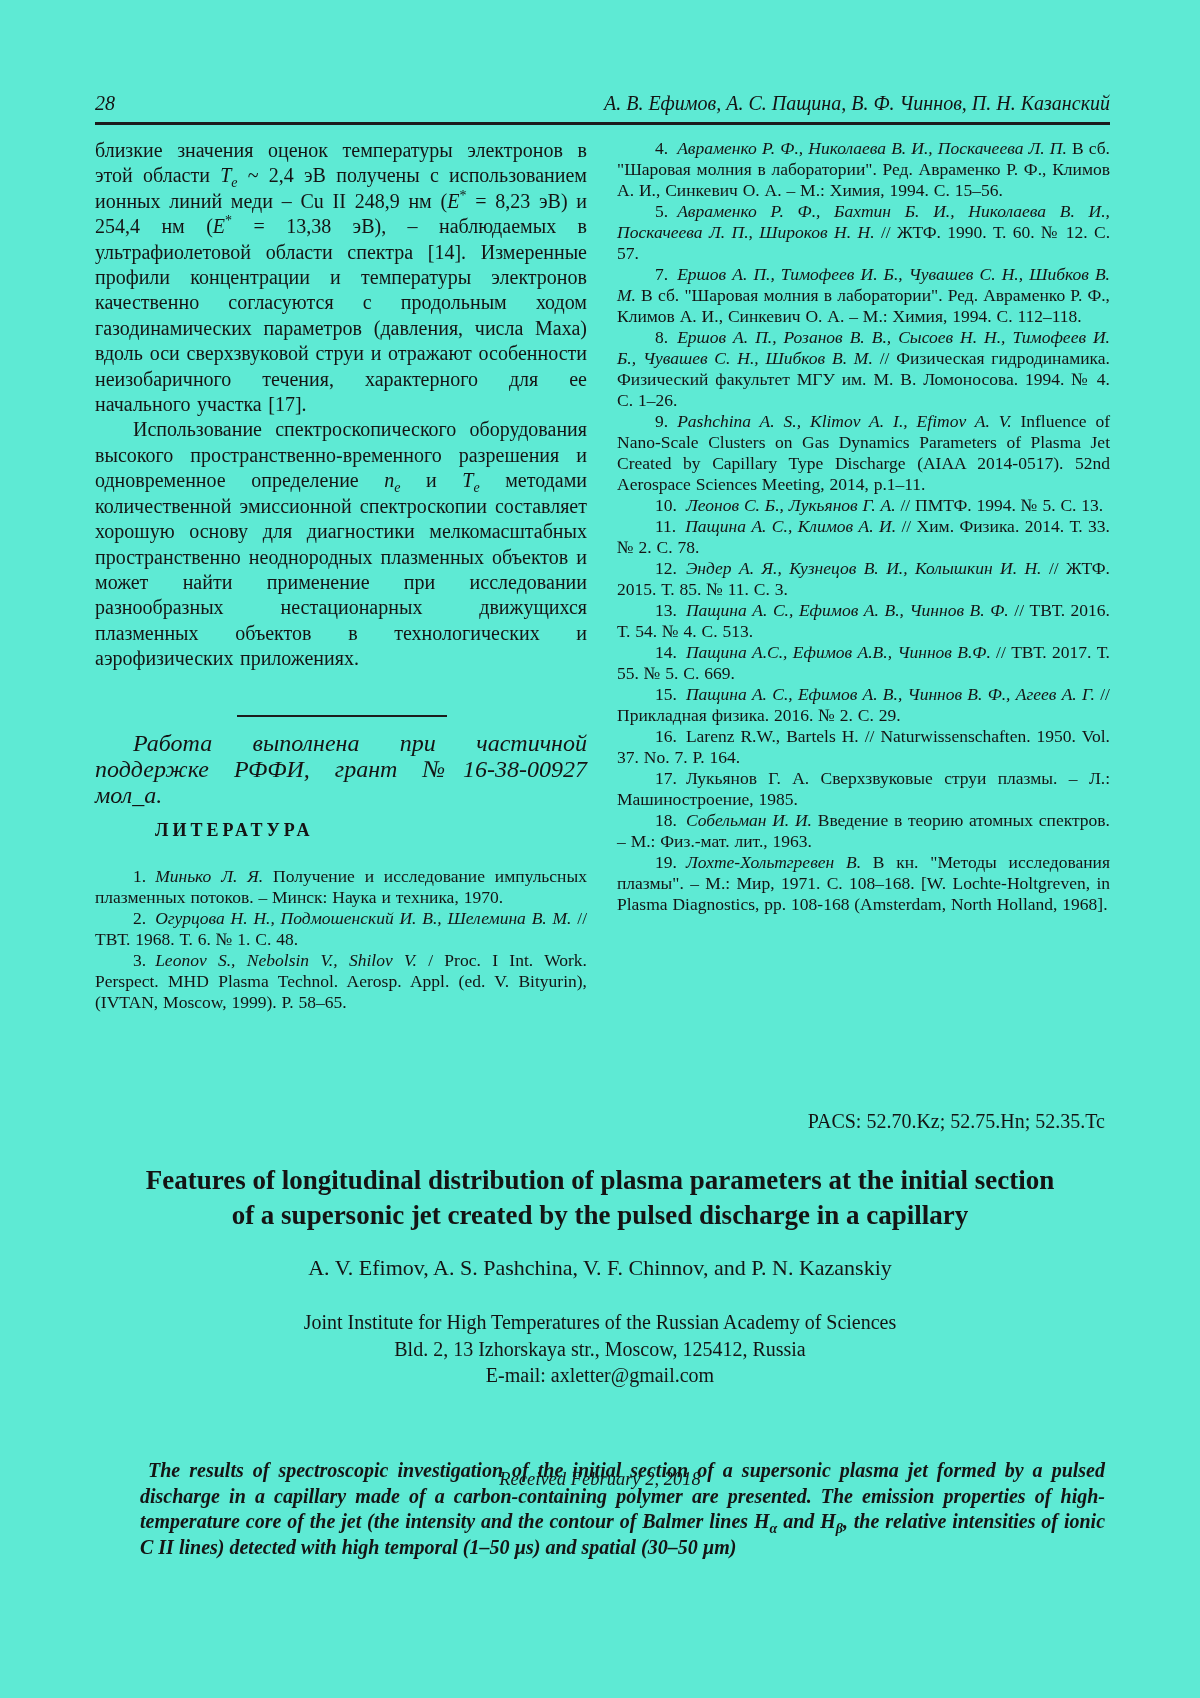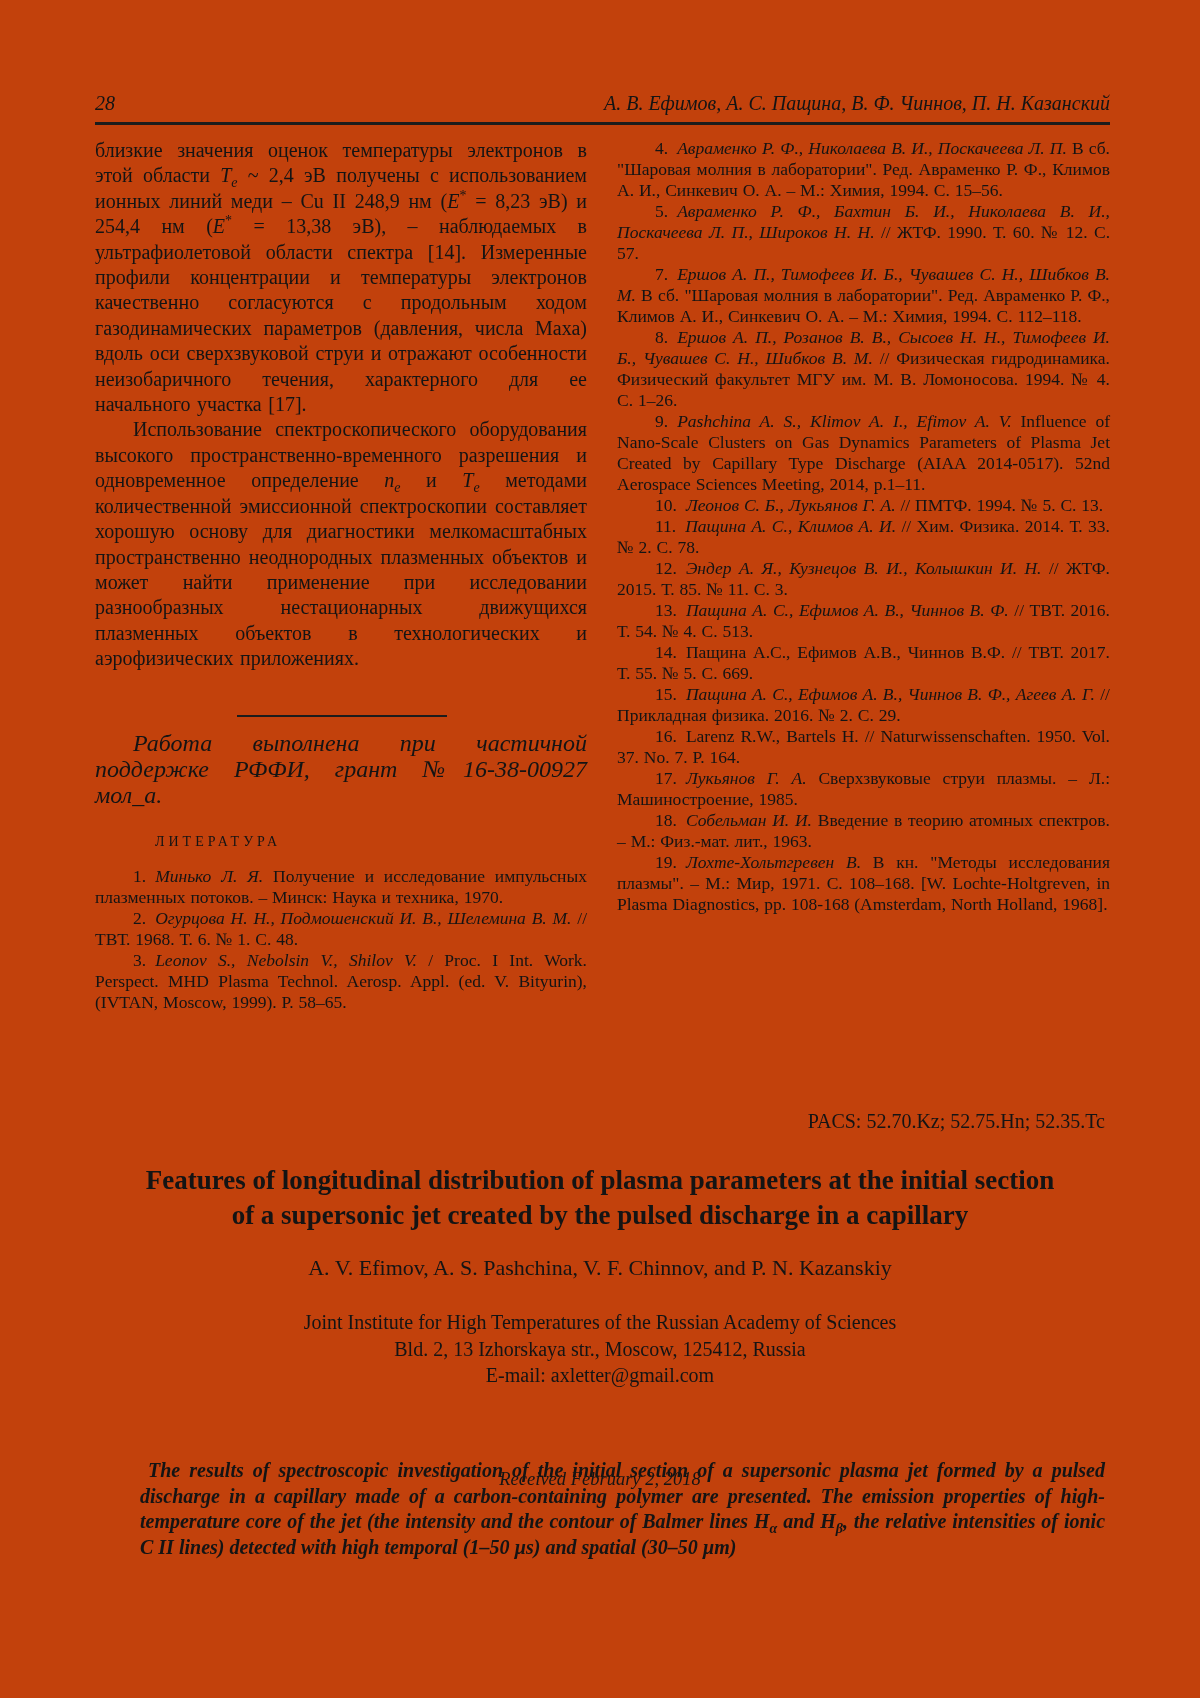--- a/index.html
+++ b/index.html
@@ -1,19 +1,19 @@
 <!DOCTYPE html>
 <html><head>
 <meta charset="utf-8">
 <style>
   html,body{margin:0;padding:0;background:#e8e8e8;}
   .page{
     position:relative;
     width:1200px;height:1698px;
-    background:#c2410c;
+    background:#5eead4;
     margin:0 auto;
     font-family:"Liberation Serif","DejaVu Serif",serif;
     color:#141414;
     overflow:hidden;
   }
   .page-header{
     position:absolute;top:92px;left:95px;width:1015px;
     display:flex;justify-content:space-between;align-items:baseline;
     font-style:italic;font-size:20px;
   }
@@ -32,22 +32,22 @@
   .footnote-sep{
     position:absolute;top:577px;left:142px;width:210px;height:0;
     border-top:2px solid #1c1c1c;
   }
   .acknowledgment{
     position:absolute;top:592px;left:0;width:100%;
     margin:0;font-style:italic;font-size:24px;line-height:26px;
     text-align:justify;text-indent:38px;word-spacing:1px;
   }
   .lit-heading{
-    position:absolute;top:696px;left:60px;
-    margin:0;font-size:14px;font-weight:normal;letter-spacing:4px;
+    position:absolute;top:682px;left:60px;
+    margin:0;font-size:18px;font-weight:bold;letter-spacing:4px;
   }
   .ref-list{margin:0;padding:0;}
   .ref-list-left{position:absolute;top:728px;left:0;width:100%;}
   .ref{
     margin:0;font-size:17.5px;line-height:21px;
     text-align:justify;text-indent:38px;word-spacing:0.5px;
   }
   .ref .ref-num{margin-right:9px;}
   .pacs-line{
     position:absolute;top:1110px;left:95px;width:1010px;
@@ -104,24 +104,24 @@
     <div class="ref-list">
         <p class="ref"><span class="ref-num">4.</span><span style="font-style: italic;">Авраменко Р. Ф., Николаева В. И., Поскачеева Л. П.</span><span> В сб. "Шаровая молния в лаборатории". Ред. Авраменко Р. Ф., Климов А. И., Синкевич О. А. – М.: Химия, 1994. С. 15–56.</span></p>
         <p class="ref"><span class="ref-num">5.</span><span style="font-style: italic;">Авраменко Р. Ф., Бахтин Б. И., Николаева В. И., Поскачеева Л. П., Широков Н. Н.</span><span> // ЖТФ. 1990. Т. 60. № 12. С. 57.</span></p>
         <p class="ref"><span class="ref-num">7.</span><span style="font-style: italic;">Ершов А. П., Тимофеев И. Б., Чувашев С. Н., Шибков В. М.</span><span>  В сб. "Шаровая молния в лаборатории". Ред. Авраменко Р. Ф., Климов А. И., Синкевич О. А. – М.: Химия, 1994. С. 112–118.</span></p>
         <p class="ref"><span class="ref-num">8.</span><span style="font-style: italic;">Ершов А. П., Розанов В. В., Сысоев Н. Н., Тимофеев И. Б., Чувашев С. Н., Шибков В. М.</span><span> // Физическая гидродинамика. Физический факультет МГУ им. М. В. Ломоносова. 1994. № 4. С. 1–26.</span></p>
         <p class="ref"><span class="ref-num">9.</span><span style="font-style: italic;">Pashchina A. S., Klimov A. I., Efimov A. V.</span><span> Influence of Nano-Scale Clusters on Gas Dynamics Parameters of Plasma Jet Created by Capillary Type Discharge (AIAA 2014-0517). 52nd Aerospace Sciences Meeting, 2014, p.1–11.</span></p>
         <p class="ref"><span class="ref-num">10.</span><span style="font-style: italic;">Леонов С. Б., Лукьянов Г. А.</span><span> // ПМТФ. 1994. № 5. С. 13.</span></p>
         <p class="ref"><span class="ref-num">11.</span><span style="font-style: italic;">Пащина А. С., Климов А. И.</span><span> // Хим. Физика. 2014. Т. 33. № 2. С. 78.</span></p>
         <p class="ref"><span class="ref-num">12.</span><span style="font-style: italic;">Эндер А. Я., Кузнецов В. И., Колышкин И. Н.</span><span> // ЖТФ. 2015. Т. 85. № 11. С. 3.</span></p>
         <p class="ref"><span class="ref-num">13.</span><span style="font-style: italic;">Пащина А. С., Ефимов А. В., Чиннов В. Ф.</span><span> // ТВТ. 2016. Т. 54. № 4. С. 513.</span></p>
-        <p class="ref"><span class="ref-num">14.</span><span style="">Пащина А.С., Ефимов А.В., Чиннов В.Ф.</span><span> // ТВТ. 2017. Т. 55. № 5. С. 669.</span></p>
+        <p class="ref"><span class="ref-num">14.</span><span style="font-style: italic;">Пащина А.С., Ефимов А.В., Чиннов В.Ф.</span><span> // ТВТ. 2017. Т. 55. № 5. С. 669.</span></p>
         <p class="ref"><span class="ref-num">15.</span><span style="font-style: italic;">Пащина А. С., Ефимов А. В., Чиннов В. Ф., Агеев А. Г.</span><span> // Прикладная физика. 2016. № 2. С. 29.</span></p>
         <p class="ref"><span class="ref-num">16.</span><span style="">Larenz R.W., Bartels H.</span><span>  // Naturwissenschaften. 1950. Vol. 37. No. 7. P. 164.</span></p>
-        <p class="ref"><span class="ref-num">17.</span><span style="font-style: italic; margin-top: 8px;">Лукьянов Г. А.</span><span> Сверхзвуковые струи плазмы. – Л.: Машиностроение, 1985.</span></p>
+        <p class="ref"><span class="ref-num">17.</span><span style=" margin-top: 8px;">Лукьянов Г. А.</span><span> Сверхзвуковые струи плазмы. – Л.: Машиностроение, 1985.</span></p>
         <p class="ref"><span class="ref-num">18.</span><span style="font-style: italic;">Собельман И. И.</span><span> Введение в теорию атомных спектров. – М.: Физ.-мат. лит., 1963.</span></p>
         <p class="ref"><span class="ref-num">19.</span><span style="font-style: italic;">Лохте-Хольтгревен В.</span><span>  В кн. "Методы исследования плазмы". – М.: Мир, 1971. С. 108–168. [W. Lochte-Holtgreven, in Plasma Diagnostics, pp. 108-168 (Amsterdam, North Holland, 1968].</span></p>
       </div>
   </div>
 
   <p class="pacs-line">PACS: 52.70.Kz; 52.75.Hn; 52.35.Tc</p>
 
   <h1 class="eng-title"><span>Features of longitudinal distribution of plasma parameters at the initial section</span><br>
   <span>of a supersonic jet created by the pulsed discharge in a capillary</span></h1>
 

